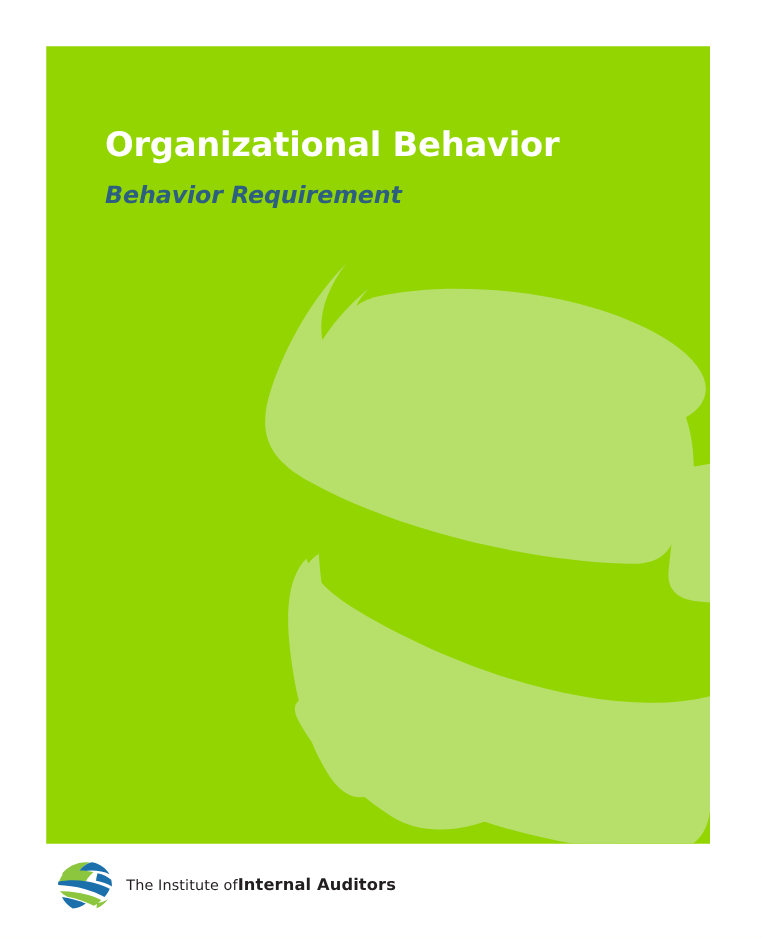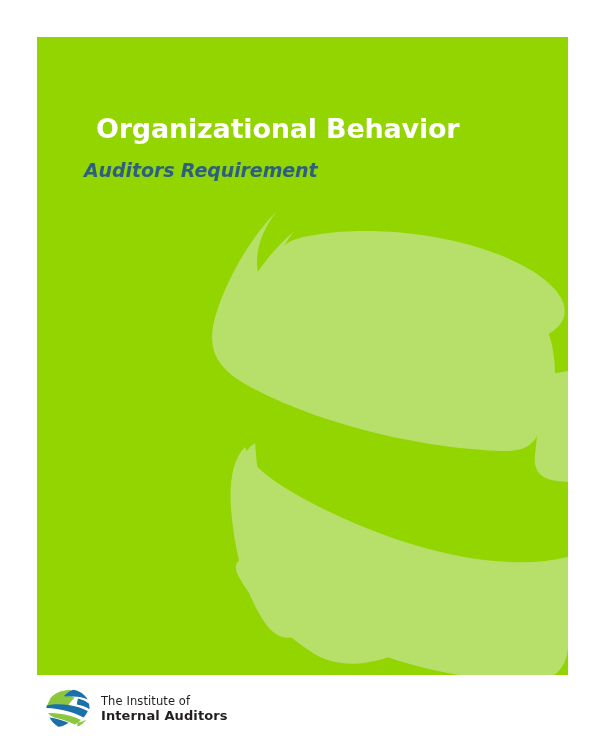--- a/index.html
+++ b/index.html
@@ -46,21 +46,21 @@
   }
 
   
   .title-block {
     position: absolute;
     left: 47px;
     top: 63px;
     width: 440px;
   }
   .doc-title {
-    margin: 12px;
+    margin: 0;
     font-family: "DejaVu Sans", sans-serif;
     font-size: 27px;
     line-height: 34px;
     font-weight: bold;
     color: #ffffff;
     letter-spacing: -0.2px;
   }
   .doc-subtitle {
     margin: 10px 0 0 0;
     font-family: "DejaVu Sans", sans-serif;
@@ -83,21 +83,21 @@
   }
   .logo-mark {
     width: 46px;
     height: 44px;
     flex: 0 0 auto;
     display: block;
   }
   .logo-wordmark {
     margin-left: 10px;
     display: flex;
-    flex-direction: column;
+    flex-direction: row;
     justify-content: center;
   }
   .logo-line-1 {
     font-family: "DejaVu Sans", sans-serif;
     font-size: 11.5px;
     line-height: 14px;
     font-weight: normal;
     color: #231f20;
     letter-spacing: 0.1px;
   }
@@ -178,21 +178,21 @@
                  C 520 608, 492 626, 460 636
                  C 438 643, 426 638, 432 624
                  C 440 606, 450 590, 458 580
                  C 464 572, 472 570, 486 572
                  C 502 574, 518 578, 531 580 Z"></path>
       </g>
     </svg>
 
     <div class="title-block">
       <h1 class="doc-title">Organizational Behavior</h1>
-      <div class="doc-subtitle">Auditors Requirement</div>
+      <div class="doc-subtitle">Behavior Requirement</div>
     </div>
 
   </div>
 
   <div class="footer">
 
     <svg class="logo-mark" viewBox="0 0 46 44" aria-hidden="true">
 
       <path d="M4.2 13.8 C 8.5 7.2, 17.5 3.2, 26.5 4.0
                C 23.0 5.6, 20.0 8.2, 17.8 11.6

